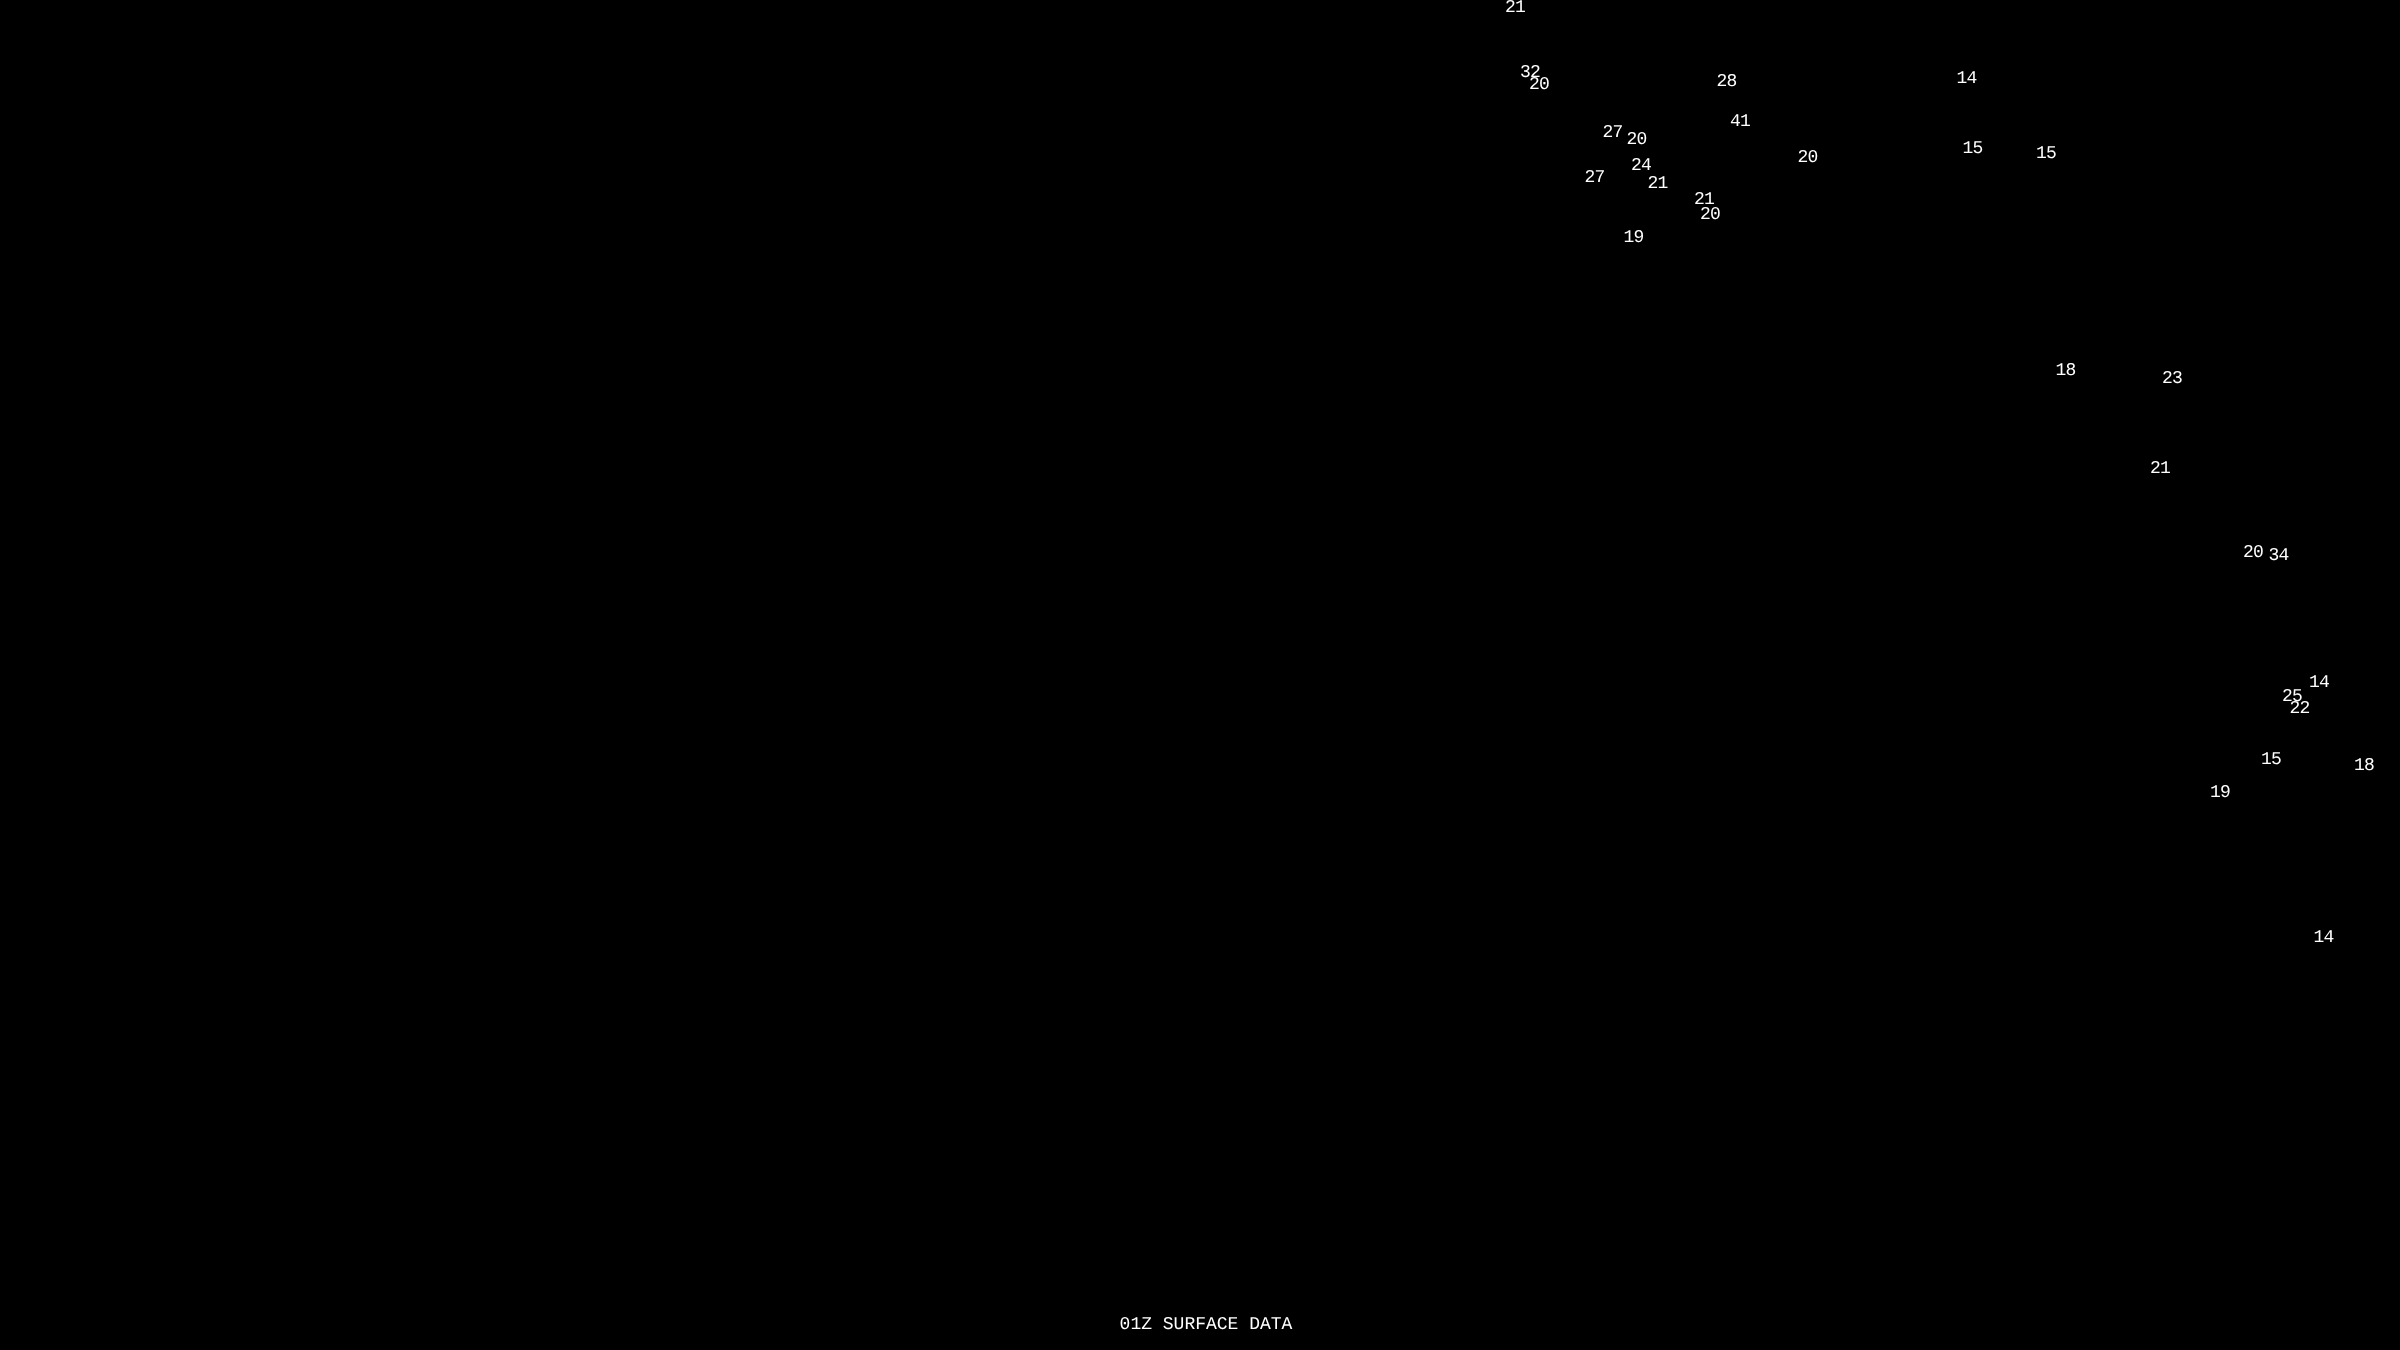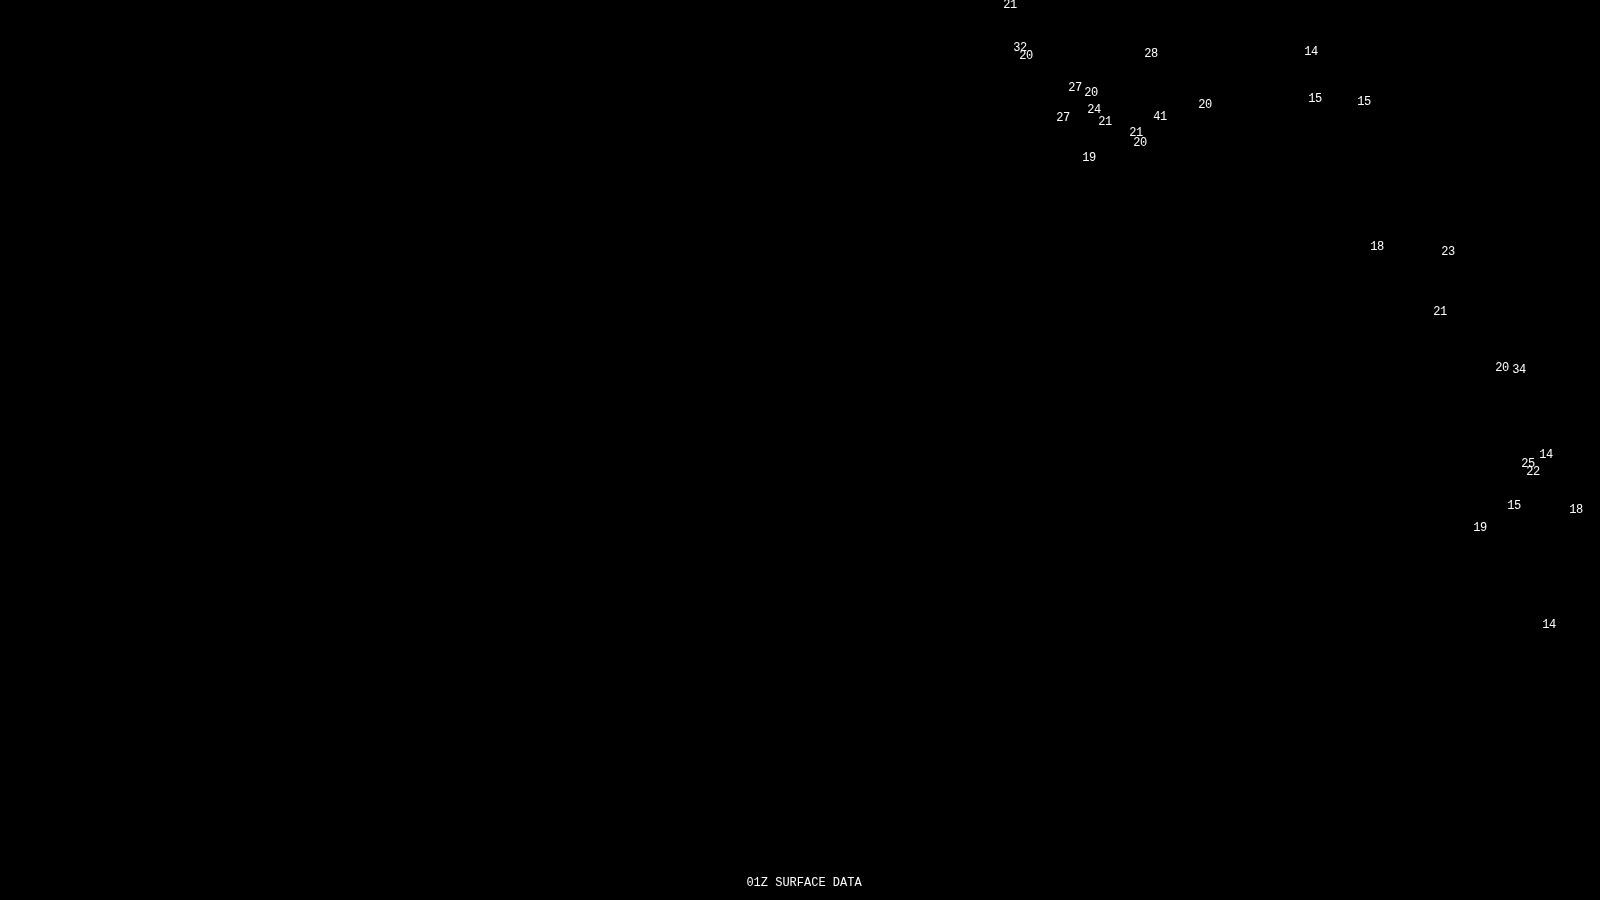--- a/index.html
+++ b/index.html
@@ -42,21 +42,21 @@
 <body>
 
 <div class="screen">
   <div class="station-layer">
       <span class="station-value" style="left: 1010px; top: 5px;">21</span>
       <span class="station-value" style="left: 1151px; top: 10px; margin-top: 44px;">28</span>
       <span class="station-value" style="left: 1020px; top: 48px;">32</span>
       <span class="station-value" style="left: 1026px; top: 56px;">20</span>
       <span class="station-value" style="left: 1075px; top: 88px;">27</span>
       <span class="station-value" style="left: 1091px; top: 93px;">20</span>
-      <span class="station-value" style="left: 1160px; top: 81px; margin-top: 36px;">41</span>
+      <span class="station-value" style="left: 1160px; top: 81px;">41</span>
       <span class="station-value" style="left: 1311px; top: 52px;">14</span>
       <span class="station-value" style="left: 1063px; top: 118px;">27</span>
       <span class="station-value" style="left: 1094px; top: 110px;">24</span>
       <span class="station-value" style="left: 1105px; top: 122px;">21</span>
       <span class="station-value" style="left: 1205px; top: 105px;">20</span>
       <span class="station-value" style="left: 1315px; top: 99px;">15</span>
       <span class="station-value" style="left: 1364px; top: 102px;">15</span>
       <span class="station-value" style="left: 1136px; top: 133px;">21</span>
       <span class="station-value" style="left: 1140px; top: 143px;">20</span>
       <span class="station-value" style="left: 1089px; top: 158px;">19</span>

